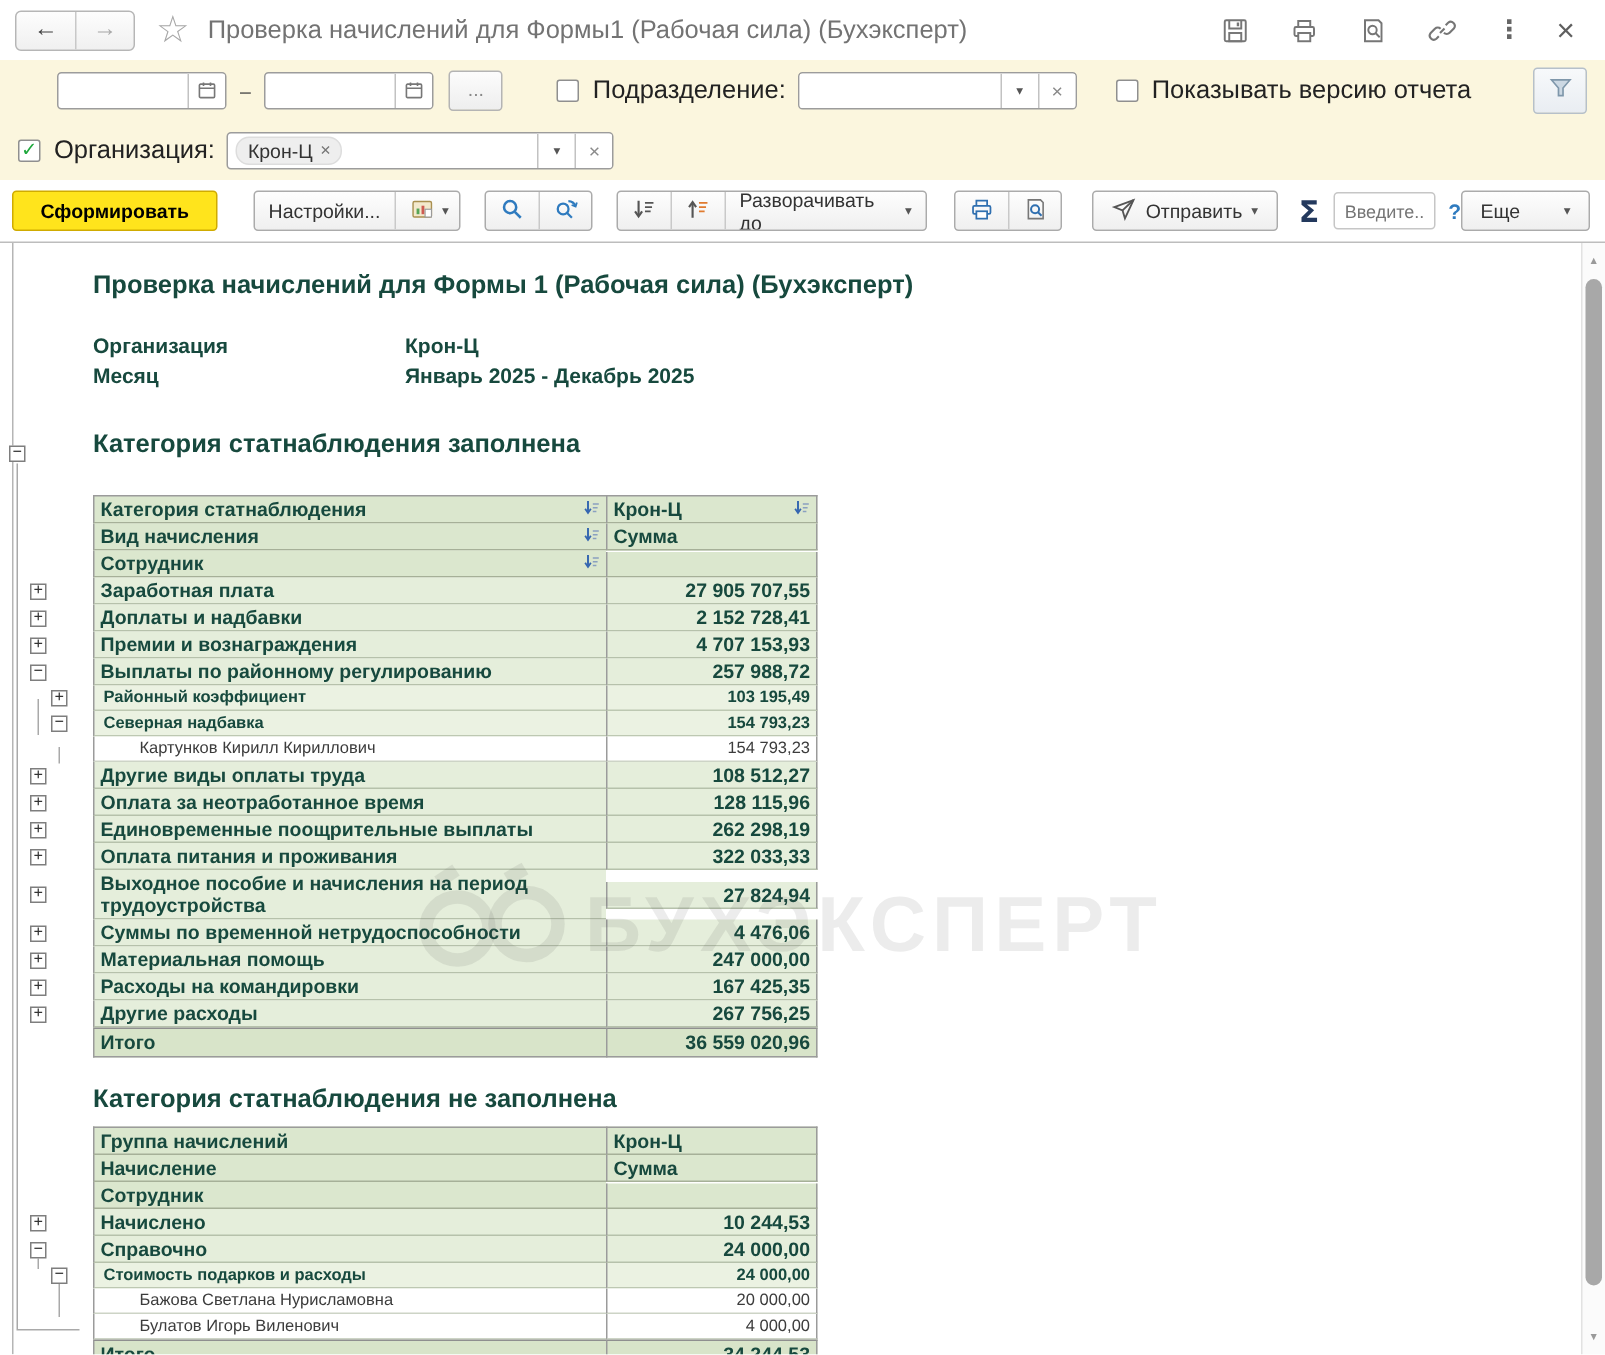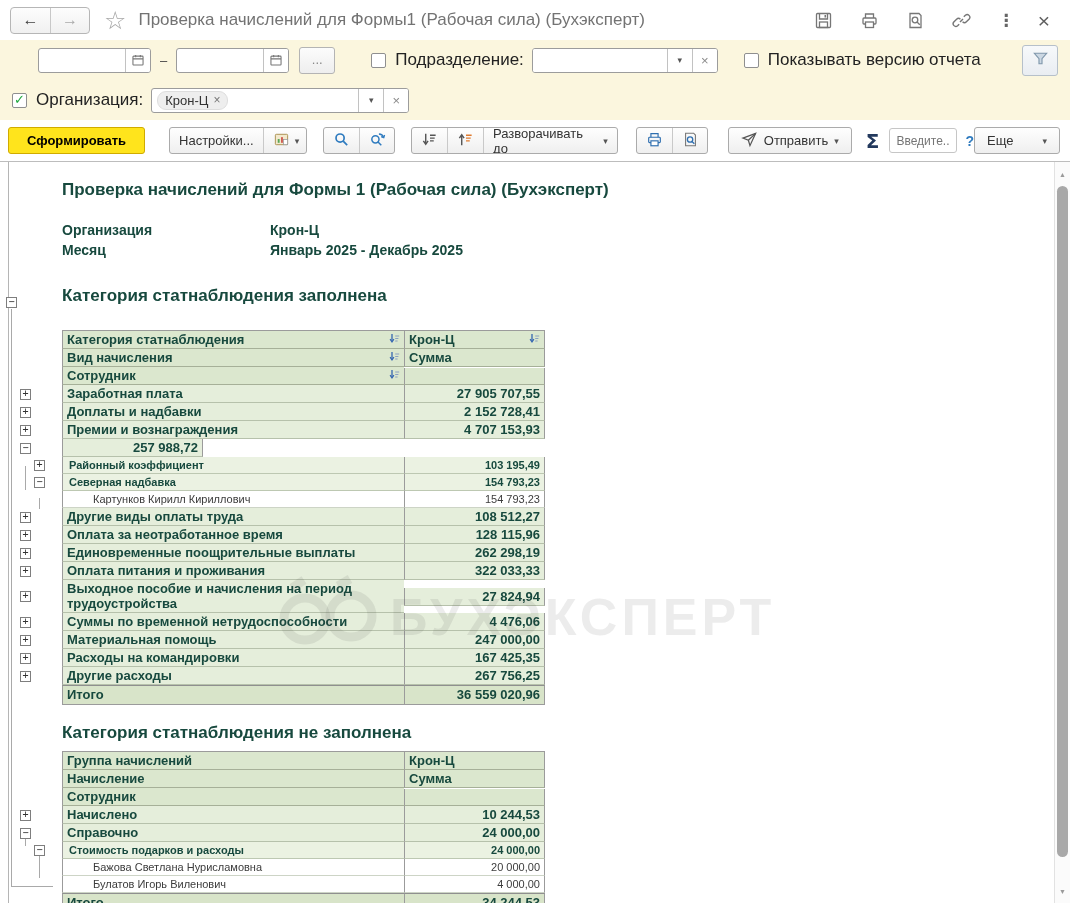--- a/index.html
+++ b/index.html
@@ -390,20 +390,23 @@
             </div>
             <div class="cell name">
               <span>Премии и вознаграждения</span>
             </div>
             <div class="cell val">4 707 153,93</div>
           </div>
           <div class="trow lvl1">
             <div class="gutter">
               <span class="exp" style="margin-left: 12px;">−</span>
             </div>
+            <div class="cell name">
+              <span>Выплаты по районному регулированию</span>
+            </div>
             <div class="cell val">257 988,72</div>
           </div>
           <div class="trow lvl2">
             <div class="gutter">
               <span class="exp" style="margin-left: 26px;">+</span>
             </div>
             <div class="cell name">
               <span>Районный коэффициент</span>
             </div>
             <div class="cell val">103 195,49</div>

